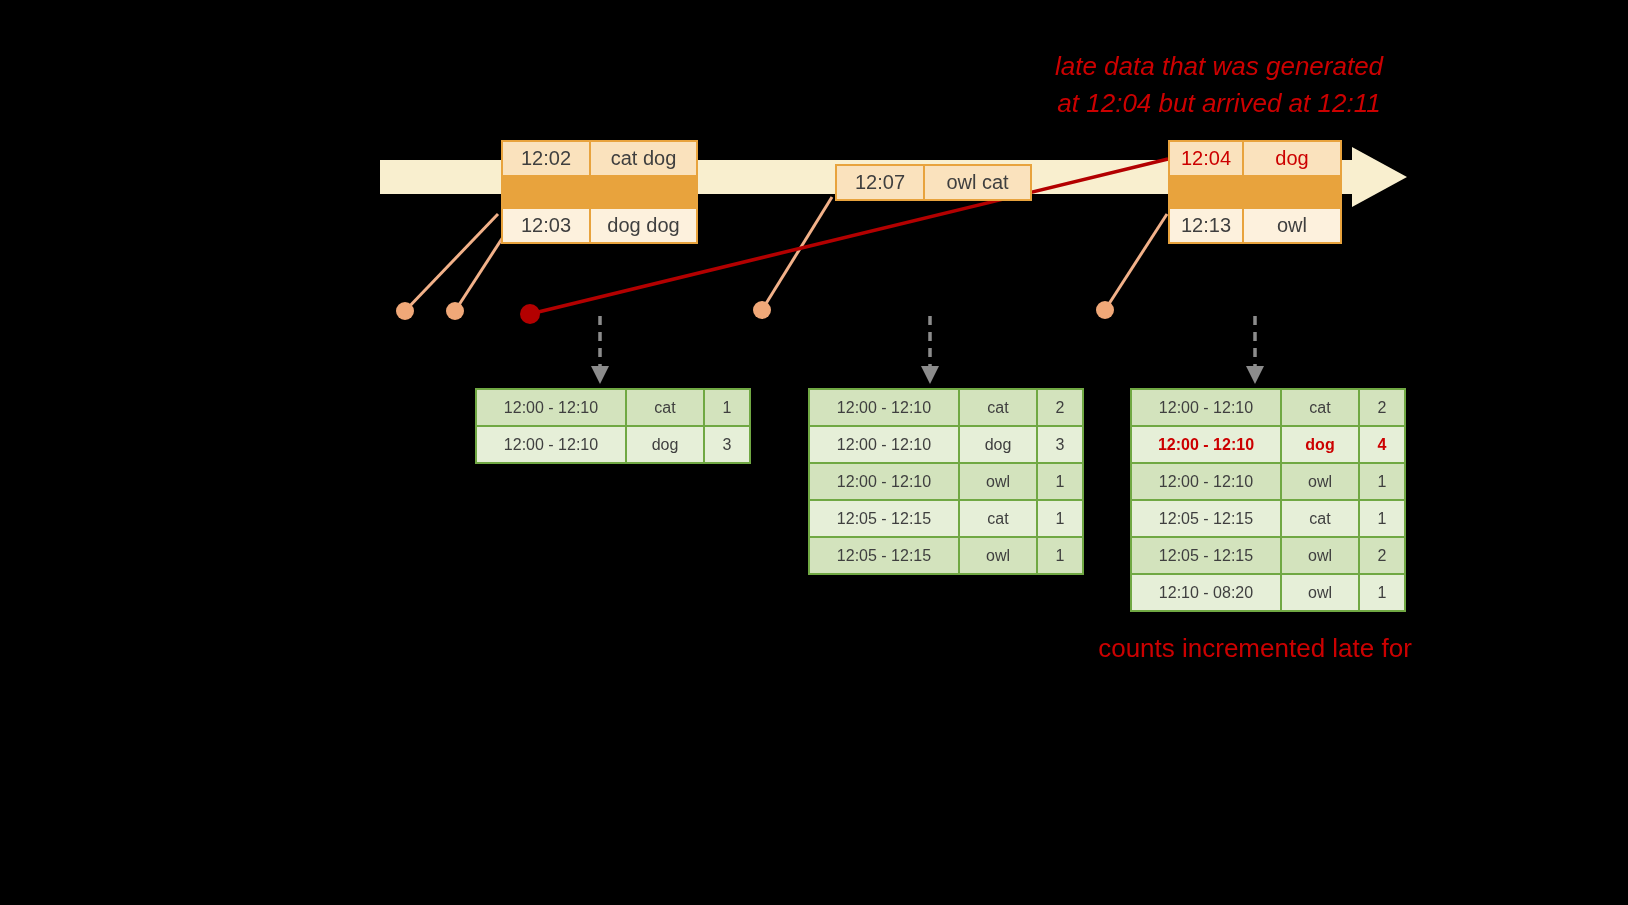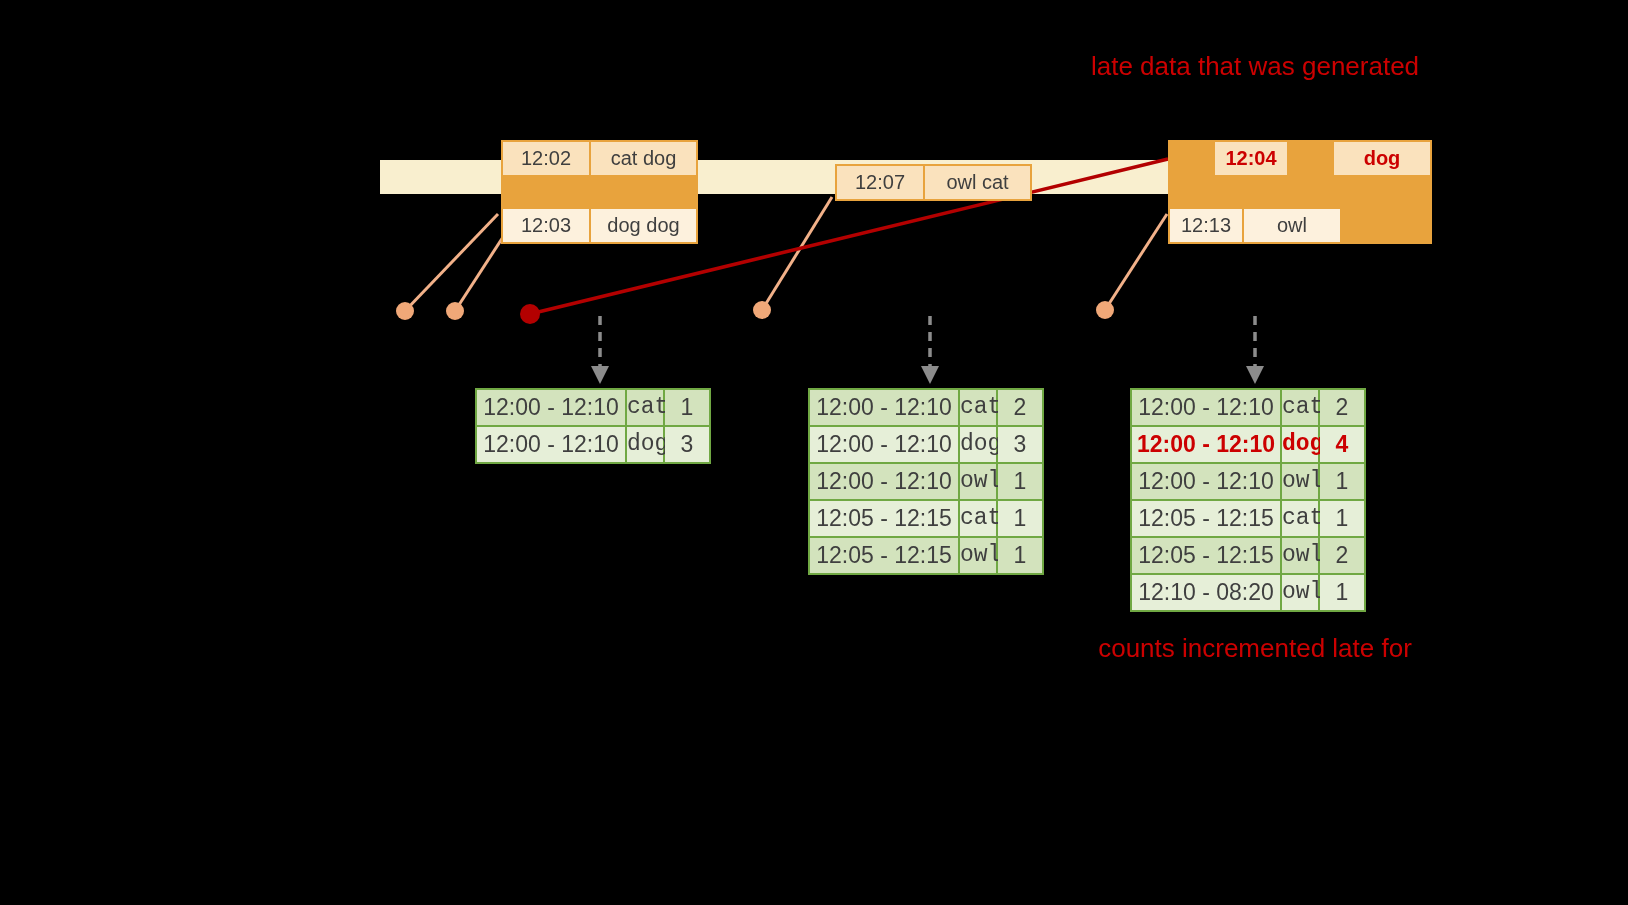--- a/index.html
+++ b/index.html
@@ -17,35 +17,35 @@
   .event-table{position:absolute;display:flex;flex-direction:column;gap:2px;
     background:var(--event-border,#e8a33d);border:2px solid var(--event-border,#e8a33d);width:max-content;}
   .e-row{display:flex;gap:2px;}
   .e-cell{height:33px;line-height:33px;text-align:center;font-size:20px;color:var(--text-dark,#3f3f3f);}
   .e-cell.time{width:86px;}
   .e-cell.words{width:105px;}
   #ev3 .e-cell.time{width:72px;}
   #ev3 .e-cell.words{width:96px;}
   .e-row.a .e-cell{background:var(--event-fill-a,#fae2bd);}
   .e-row.b .e-cell{background:var(--event-fill-b,#fdf1dd);margin-top:32px;}
-  .e-row.late .e-cell{color:var(--note-red,#cc0000);font-weight:bold;margin-left:45px;}
+  .e-row.late .e-cell{color:var(--note-red,#cc0000);font-weight:normal;}
 
   .result-table{position:absolute;display:flex;flex-direction:column;gap:2px;
     background:var(--result-border,#70a843);border:2px solid var(--result-border,#70a843);width:max-content;}
   .r-row{display:flex;gap:2px;}
-  .r-cell{height:35px;line-height:35px;text-align:center;font-size:23px;color:var(--text-dark,#3f3f3f);}
+  .r-cell{height:35px;line-height:35px;text-align:center;font-size:16px;color:var(--text-dark,#3f3f3f);}
   .r-cell.win{width:148px;}
-  .r-cell.word{width:36px;font-family:Liberation Mono, monospace;}
+  .r-cell.word{width:76px;}
   .r-cell.cnt{width:44px;}
   .r-row.a .r-cell{background:var(--result-fill-a,#d3e3bd);}
   .r-row.b .r-cell{background:var(--result-fill-b,#e6efd8);}
   .r-row.late .r-cell{color:var(--note-red,#cc0000);font-weight:bold;}
 
   .note{position:absolute;color:var(--note-red,#cc0000);font-size:26px;line-height:37px;text-align:center;}
-  #note-top{left:1040px;top:48px;width:430px;}
+  #note-top{left:1004px;top:48px;width:430px;font-style:italic;}
   #note-bottom{left:1030px;top:630px;width:450px;}
 
   #ev1{left:501px;top:140px;}
   #ev2{left:835px;top:158px;margin-top:6px;}
   #ev3{left:1168px;top:140px;}
   #rt1{left:475px;top:388px;}
   #rt2{left:808px;top:388px;}
   #rt3{left:1130px;top:388px;}
 </style>
 </head>
@@ -71,20 +71,21 @@
     <line class="dash" x1="600" y1="316" x2="600" y2="366"></line>
     <polygon class="dash-head" points="591,366 609,366 600,384"></polygon>
     <line class="dash" x1="930" y1="316" x2="930" y2="366"></line>
     <polygon class="dash-head" points="921,366 939,366 930,384"></polygon>
     <line class="dash" x1="1255" y1="316" x2="1255" y2="366"></line>
     <polygon class="dash-head" points="1246,366 1264,366 1255,384"></polygon>
   </svg>
 
   <div class="note" id="note-top">
     <div>late data that was generated</div>
+    <div>at 12:04 but arrived at 12:11</div>
   </div>
 
   <div class="event-table" id="ev1">
     <div class="e-row a">
       <div class="e-cell time">12:02</div>
       <div class="e-cell words">cat dog</div>
     </div>
     <div class="e-row b">
       <div class="e-cell time">12:03</div>
       <div class="e-cell words">dog dog</div>

